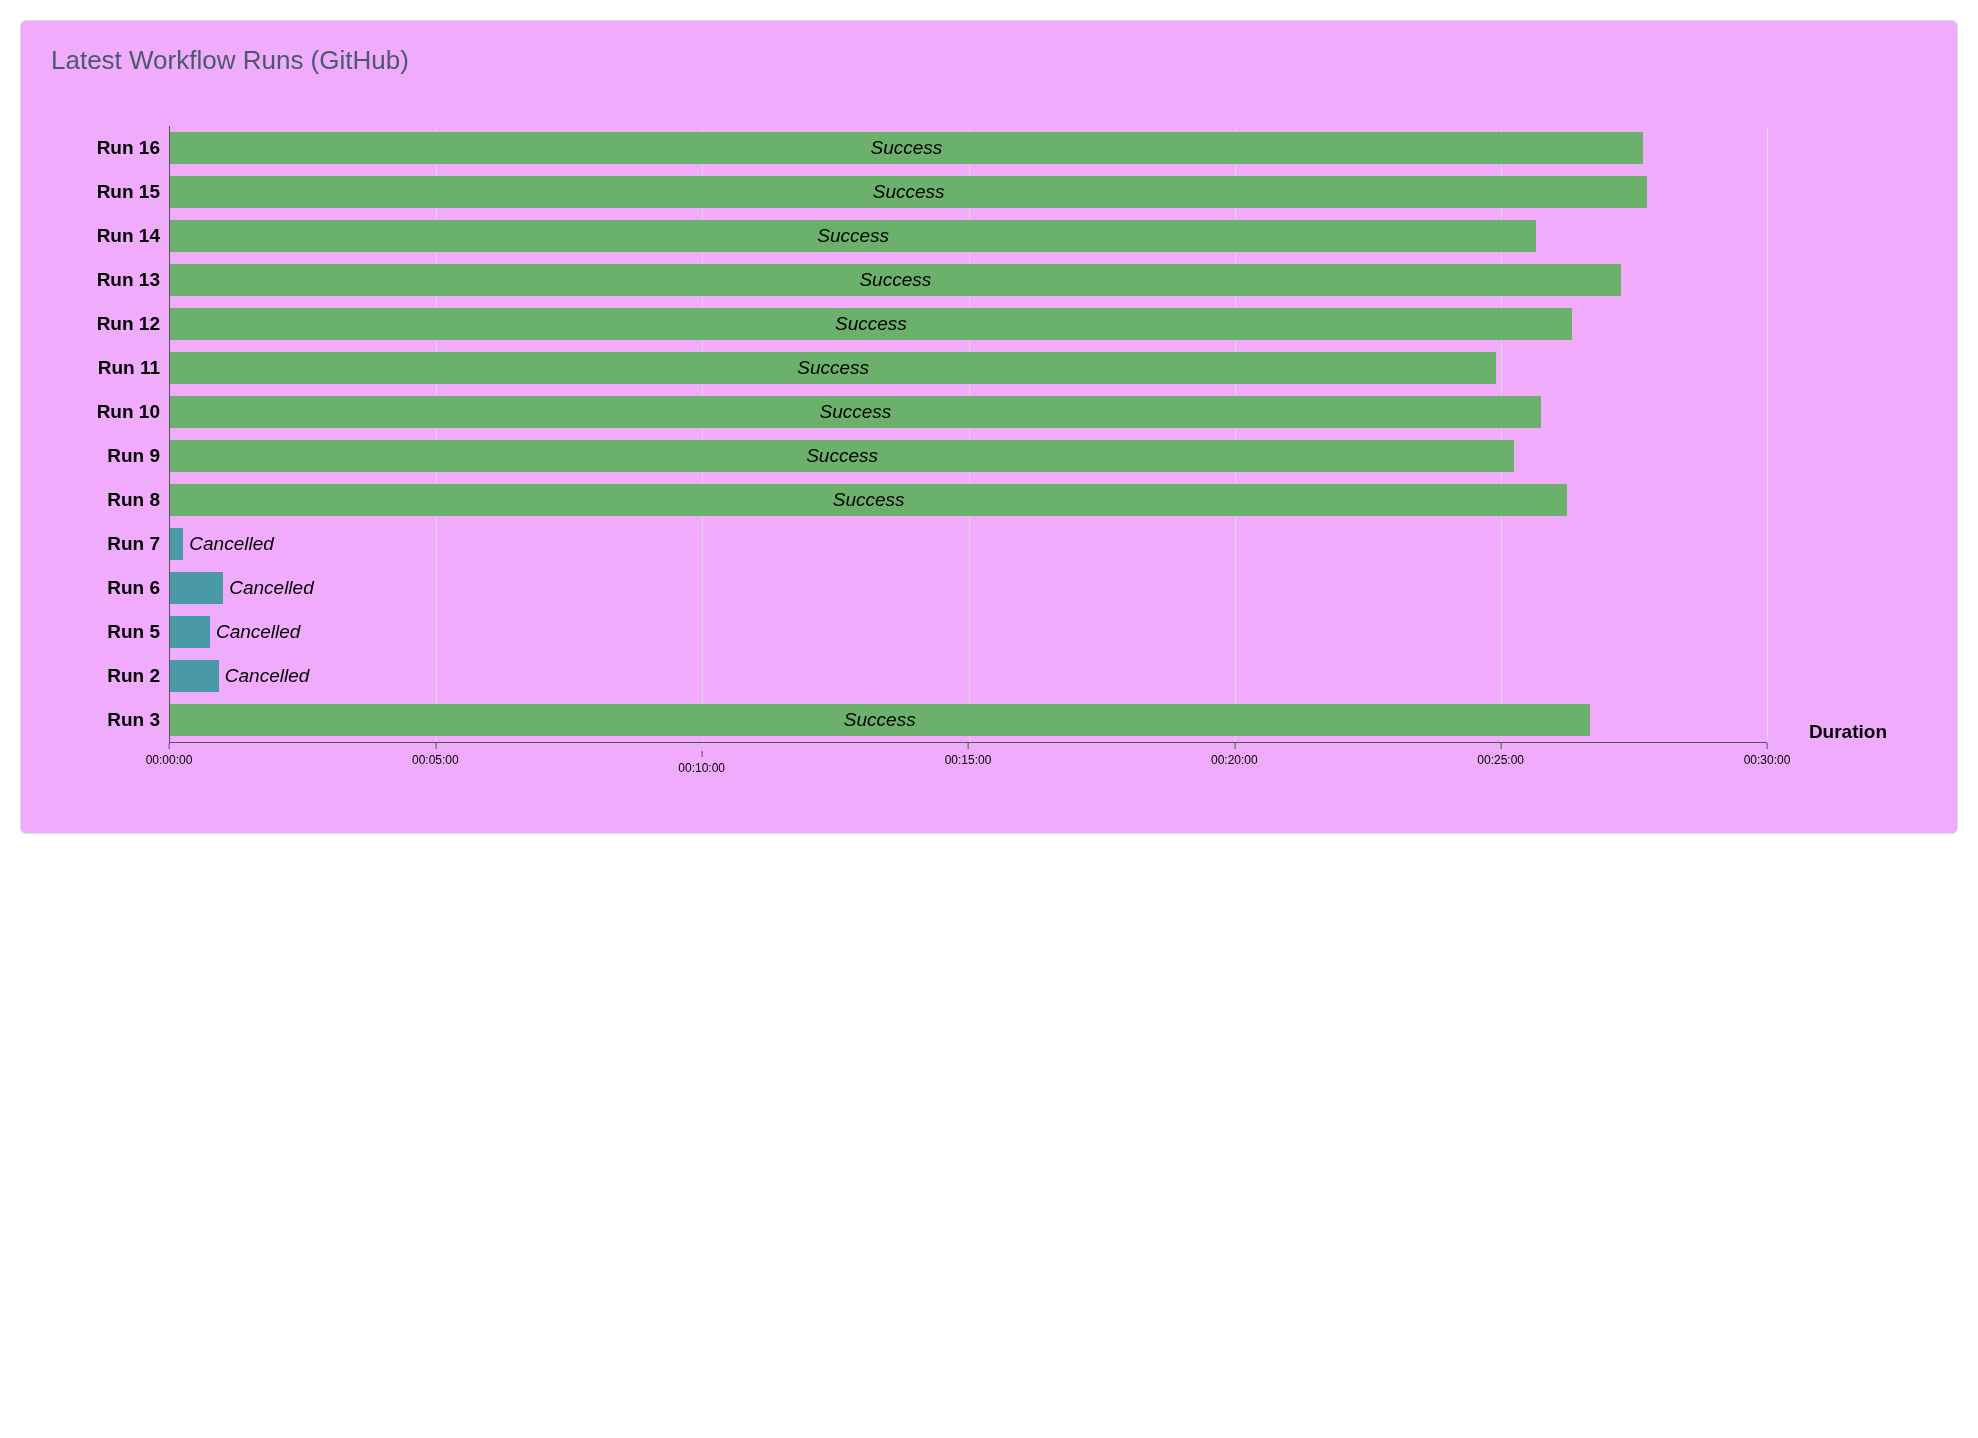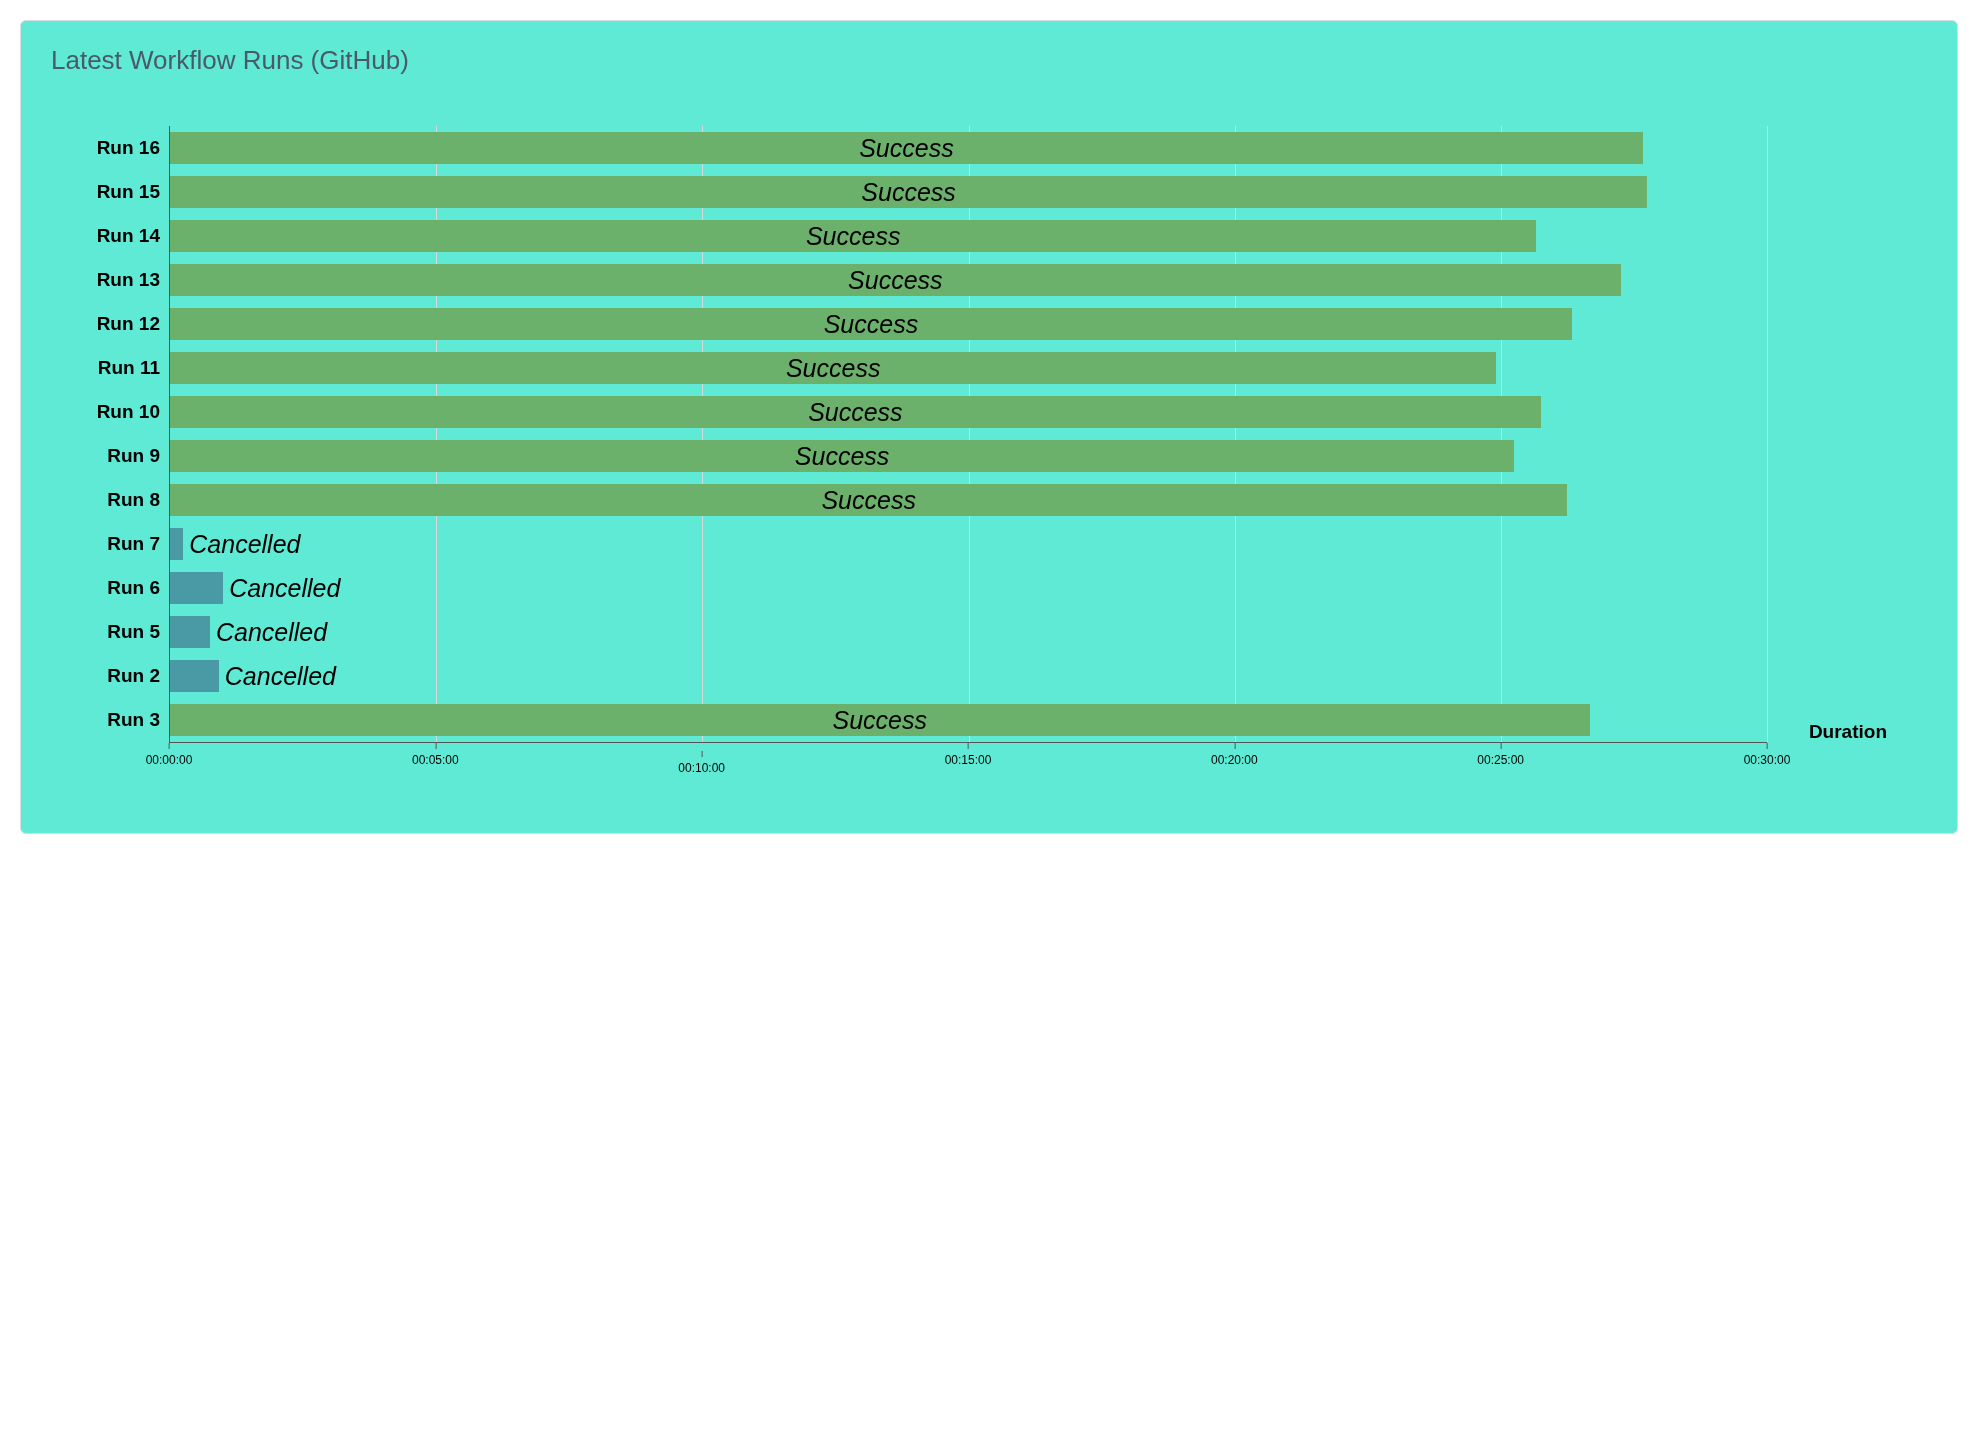--- a/index.html
+++ b/index.html
@@ -4,21 +4,21 @@
 <style>
   * { box-sizing: border-box; margin: 0; padding: 0; }
   body {
     font-family: -apple-system, BlinkMacSystemFont, "Segoe UI", Helvetica, Arial, sans-serif;
     background: #fff;
     padding: 20px;
   }
   .panel {
     border: 1px solid #d6dde4;
     border-radius: 6px;
-    background: #5eead4;
+    background: #f0abfc;
     width: 100%;
     padding: 24px 30px 40px 30px;
   }
   .panel-title {
     font-size: 26px;
     font-weight: 400;
     color: #4a5a6a;
     margin-bottom: 50px;
   }
   .chart-area {
@@ -60,21 +60,21 @@
     position: relative;
     height: 32px;
     z-index: 1;
     display: flex;
     align-items: center;
   }
   .bar-label {
     position: absolute;
     left: 50%;
     transform: translateX(-50%);
-    font-size: 25px;
+    font-size: 19px;
     font-style: italic;
     font-weight: 400;
     color: #000;
     white-space: nowrap;
   }
   
   .bar-label.outside {
     left: 100%;
     transform: translateX(6px);
   }

